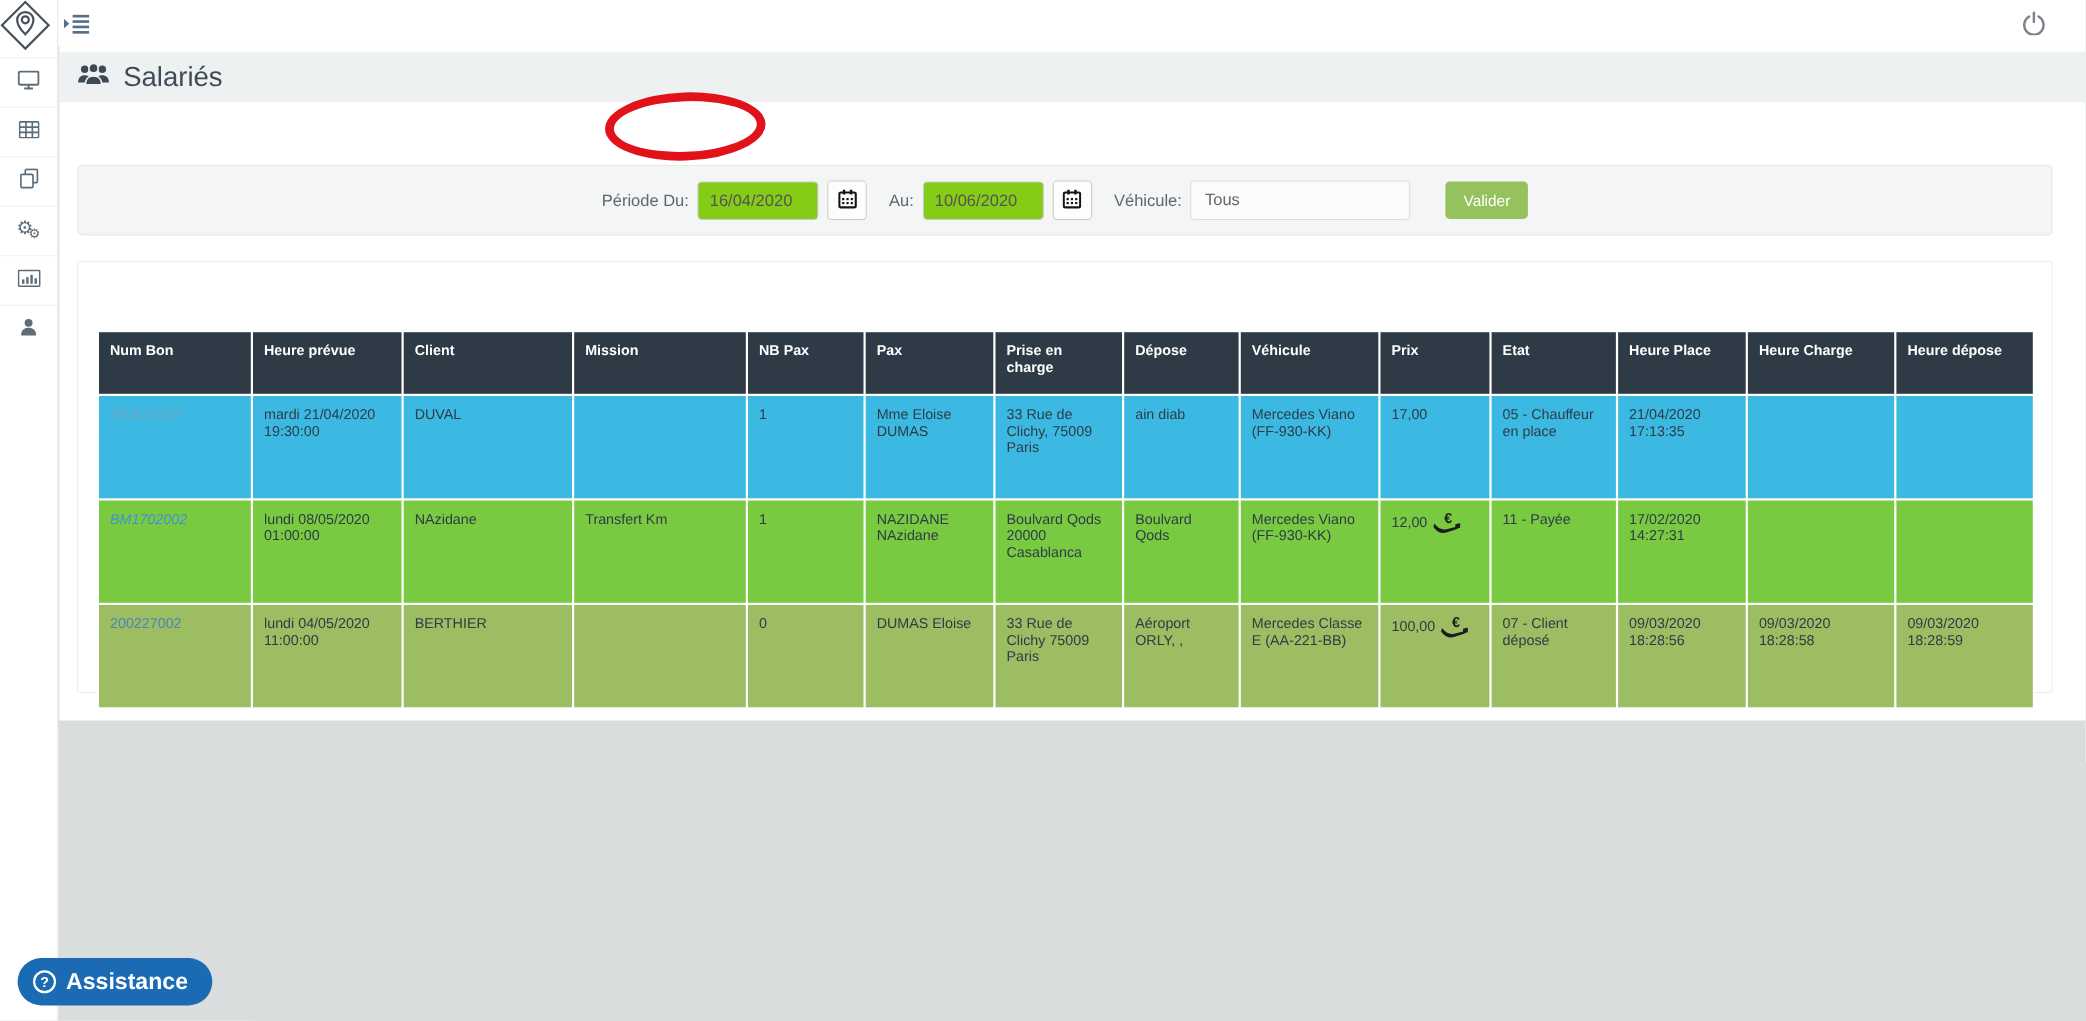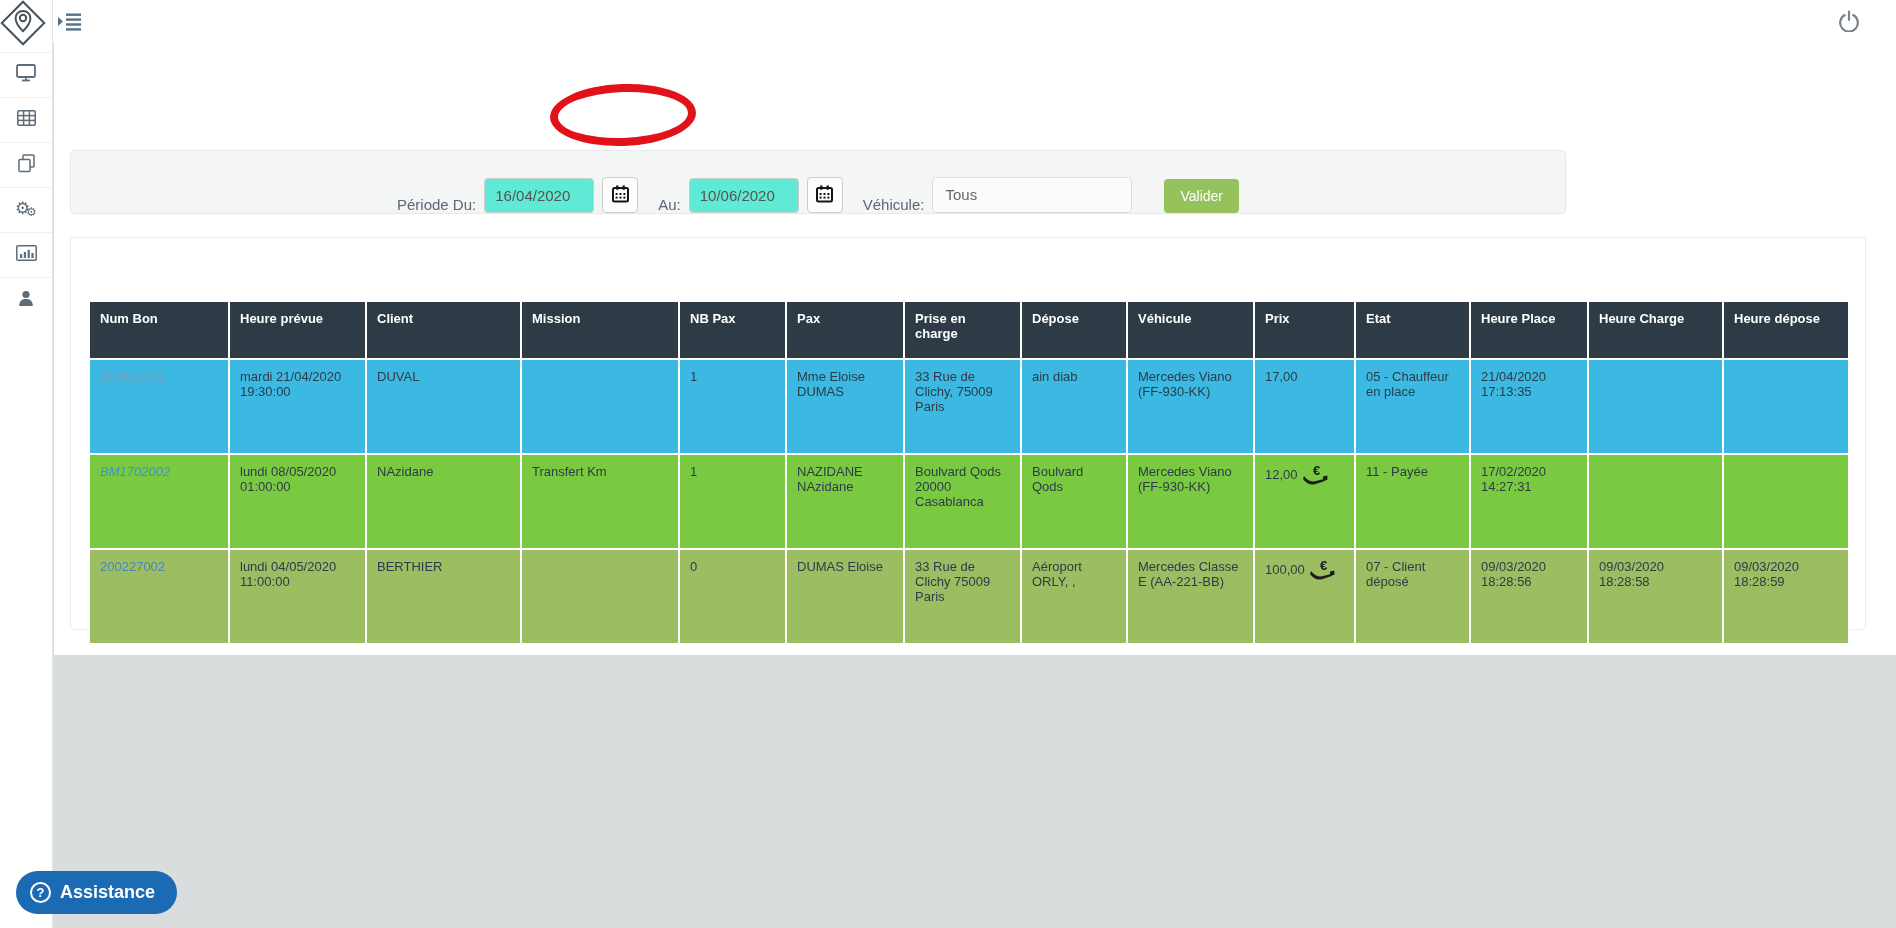--- a/index.html
+++ b/index.html
@@ -35,26 +35,26 @@
   .title-band { position:absolute; left:0; top:5px; width:100%; height:46px; background:#eef1f1;
                 display:flex; align-items:center; padding-left:16px; gap:12px; }
   .page-title { font-size:25px; color:#3f4c58; font-weight:400; }
 
   .tabs { position:absolute; left:3px; top:53px; display:flex; gap:5px; }
   .tab { height:40px; line-height:40px; padding:0 21px; font-size:15px; color:#4d5d6a;
          background:#f3f5f5; border:1px solid #e1e5e5; cursor:pointer; white-space:nowrap; }
   .tab.active { background:#fff; border-color:#f0f0f0; }
 
   
-  .filter-panel { position:absolute; left:16px; top:108px; width:1496px; height:64px;
+  .filter-panel { position:absolute; left:16px; top:108px; width:1796px; height:64px;
                   background:#f4f5f5; border:1px solid #e7e9e9; border-radius:4px;
-                  display:flex; align-items:flex-end; justify-content:center; gap:8px; }
+                  display:flex; align-items:center; justify-content:center; gap:8px; }
   .f-label { font-size:15px; color:#5a6774; }
   .f-input { width:110px; height:35px; border:1px solid #ccc; border-radius:4px; padding:0 10px;
-             font-size:15px; color:#555; font-family:"Liberation Sans",sans-serif; background:#5eead4; }
+             font-size:15px; color:#555; font-family:"Liberation Sans",sans-serif; background:#84cc16; }
   .cal-btn { width:36px; height:36px; background:#fdfdfd; border:1px solid #ccc; border-radius:4px;
              display:flex; align-items:center; justify-content:center; cursor:pointer; margin-right:12px; }
   .f-select { width:200px; height:36px; background:#fbfbfb; border:1px solid #ddd; border-radius:4px;
               padding-left:12px; line-height:34px; font-size:15px; color:#666; cursor:pointer; }
   .valider-btn { margin-left:24px; height:34px; padding:2px 16px; background:#95c25c; border:none;
                  border-radius:4px; color:#fff; font-size:14px; cursor:pointer;
                  font-family:"Liberation Sans",sans-serif; }
 
   
   .table-outline { position:absolute; left:16px; top:195px; width:1796px; height:393px;
@@ -80,21 +80,21 @@
                 border:8px solid #e1121a; border-radius:50%; transform:rotate(-2deg); z-index:40;
                 pointer-events:none; }
 
   
   .assistance { position:absolute; left:16px; top:871px; height:43px; padding:0 22px 0 14px;
                 background:#1a6ab4; border:none; border-radius:22px; color:#fff; z-index:20;
                 display:flex; align-items:center; gap:9px; cursor:pointer;
                 font-family:"Liberation Sans",sans-serif; }
   .q-icon { width:21px; height:21px; border:2px solid #fff; border-radius:50%; color:#fff;
             font-size:13px; font-weight:bold; display:flex; align-items:center; justify-content:center; }
-  .assistance-label { font-size:18px; font-weight:bold; color:#fff; }
+  .assistance-label { font-size:21px; font-weight:bold; color:#fff; }
 
   svg .st { stroke:#5d6c79; stroke-width:1.8; fill:none; }
   svg .fl { fill:#5d6c79; }
 </style>
 </head>
 <body>
 
 <div id="app">
 
   <div class="topbar">
@@ -175,20 +175,33 @@
             <circle cx="8" cy="4.5" r="3.6" class="fl"></circle>
             <path d="M1.2 16 c0 -5.2 3.1 -7 6.8 -7 s6.8 1.8 6.8 7 z" class="fl"></path>
           </svg>
         </span>
       </div>
     </div>
   </div>
 
   <div class="card">
 
+    <div class="title-band">
+      <span>
+        <svg width="30" height="23" viewBox="0 0 30 23">
+          <circle cx="7" cy="7" r="3.4" style="fill:#3d4a55"></circle>
+          <path d="M1 19 c0 -4.8 2.6 -6.6 6 -6.6 s6 1.8 6 6.6 z" style="fill:#3d4a55"></path>
+          <circle cx="23" cy="7" r="3.4" style="fill:#3d4a55"></circle>
+          <path d="M17 19 c0 -4.8 2.6 -6.6 6 -6.6 s6 1.8 6 6.6 z" style="fill:#3d4a55"></path>
+          <circle cx="15" cy="6" r="4.2" style="fill:#3d4a55;stroke:#eef1f1;stroke-width:1.4"></circle>
+          <path d="M7.6 21 c0 -5.8 3.2 -8 7.4 -8 s7.4 2.2 7.4 8 z" style="fill:#3d4a55;stroke:#eef1f1;stroke-width:1.4"></path>
+        </svg>
+      </span>
+      <h1 class="page-title">Salariés</h1>
+    </div>
 
 
     <div class="filter-panel">
       <span class="f-label">Période Du:</span>
       <input class="f-input" value="16/04/2020" style="">
       <button class="cal-btn">
         <span>
           <svg width="17" height="18" viewBox="0 0 17 18">
             <rect x="1" y="3" width="15" height="13.5" rx="1.5" style="fill:none;stroke:#151515;stroke-width:2"></rect>
             <rect x="4.2" y="0.4" width="2.2" height="4.4" style="fill:#151515"></rect>

